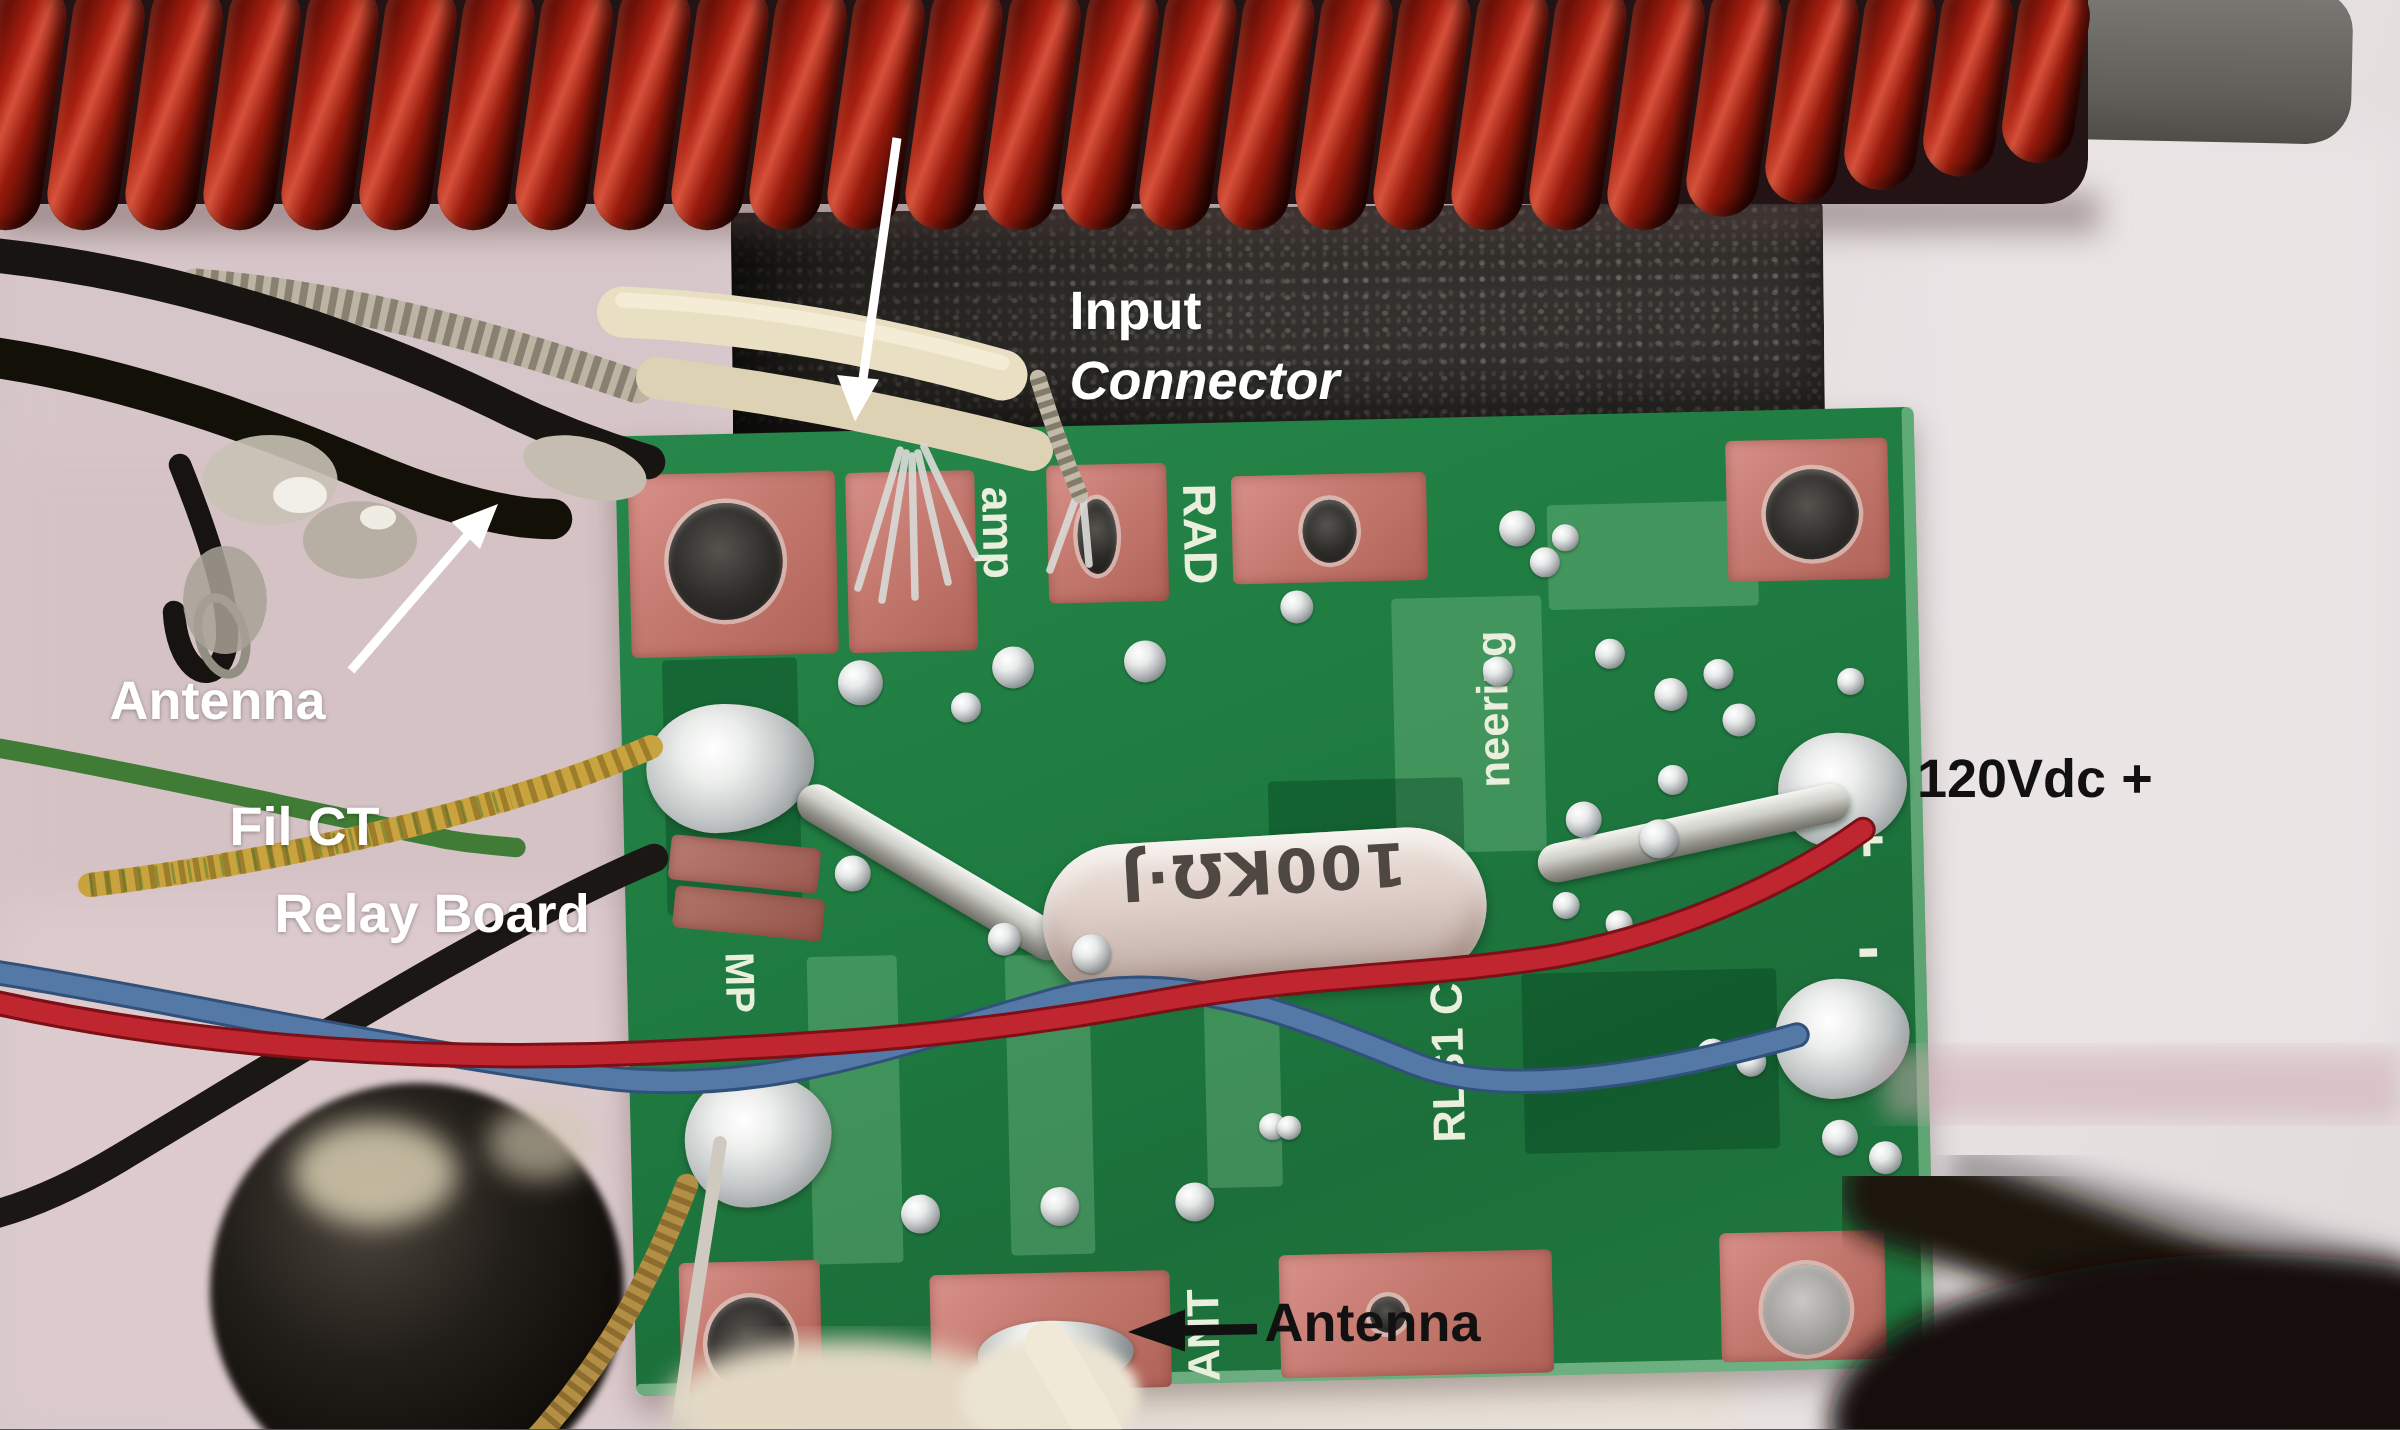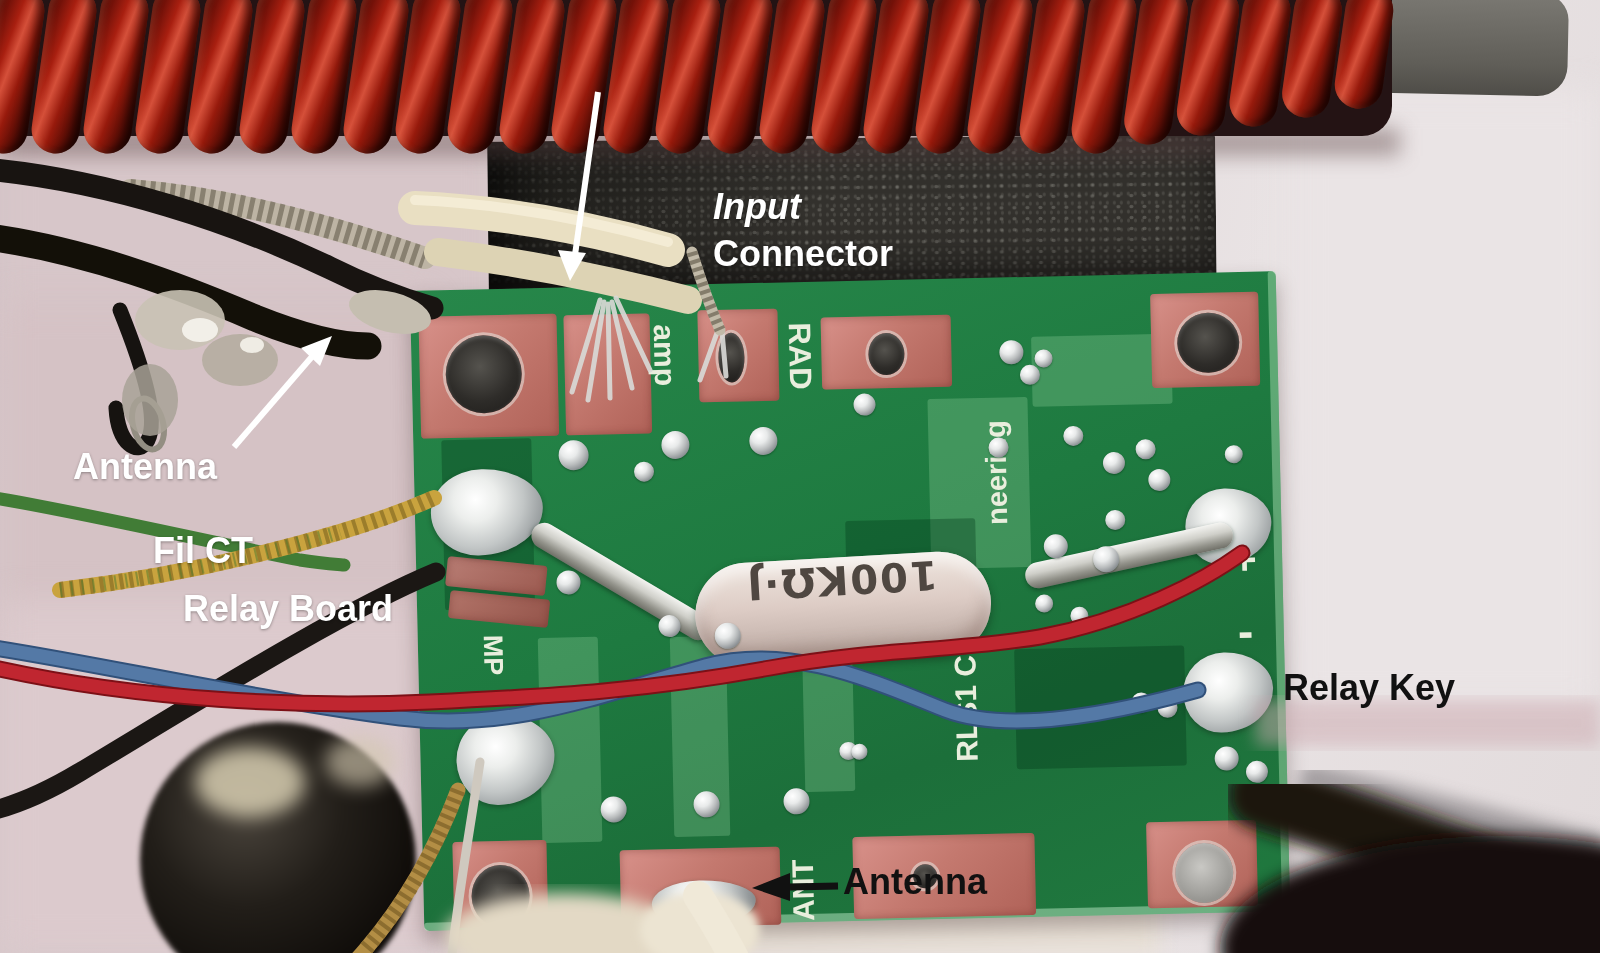--- a/index.html
+++ b/index.html
@@ -266,21 +266,21 @@
   <svg class="layer top" width="1600" height="953" viewBox="0 0 1600 953">
     <line x1="598" y1="92" x2="574" y2="262" stroke="#fff" stroke-width="6"></line>
     <polygon points="570,281 558,250 586,253" fill="#fff"></polygon>
     <line x1="234" y1="447" x2="316" y2="352" stroke="#fff" stroke-width="6"></line>
     <polygon points="332,336 320,366 301,348" fill="#fff"></polygon>
     <line x1="838" y1="886" x2="790" y2="887" stroke="#111" stroke-width="7"></line>
     <polygon points="752,888 790,873 790,901" fill="#111"></polygon>
   </svg>
 
   <div class="lbl" style="left:713px;top:183px;line-height:47px;">
-    <span style="display:block;font-style:italic;">Input</span>
-    <span style="display:block;">Connector</span>
+    <span style="display:block;">Input</span>
+    <span style="display:block;font-style:italic;">Connector</span>
   </div>
   <div class="lbl" style="left:73px;top:446px;">Antenna</div>
   <div class="lbl" style="left:153px;top:530px;">Fil CT</div>
   <div class="lbl" style="left:183px;top:588px;">Relay Board</div>
-  <div class="lbl dark" style="left:1283px;top:667px;">Relay Key</div>
+  <div class="lbl dark" style="left:1278px;top:498px;">120Vdc +</div>
   <div class="lbl dark" style="left:843px;top:861px;">Antenna</div>
 </div>
 
 </body></html>

